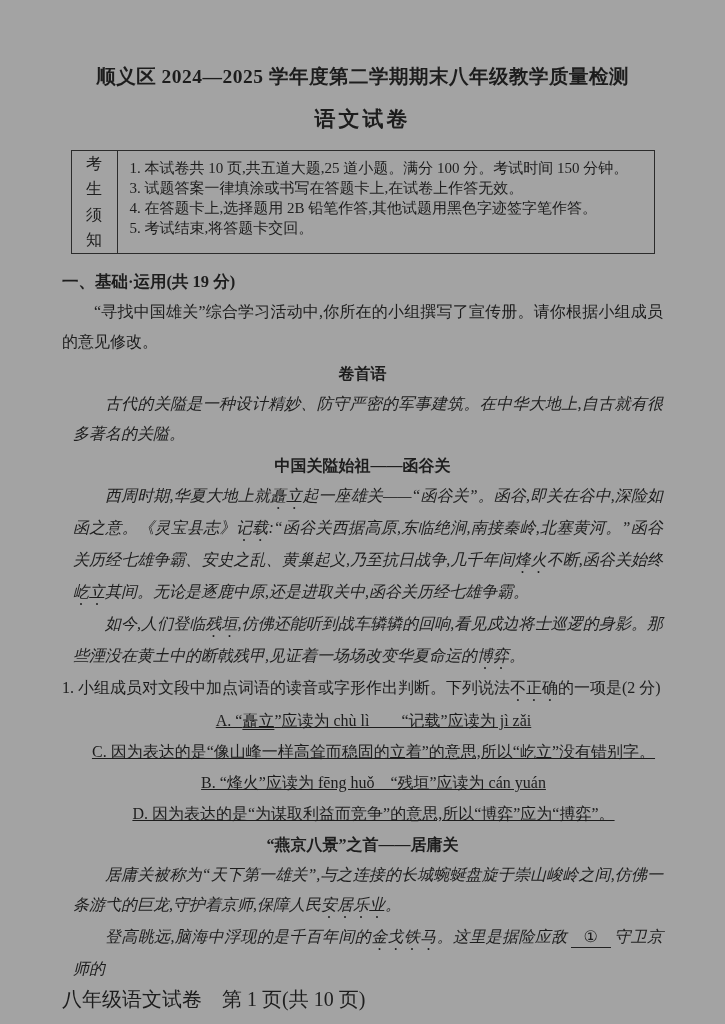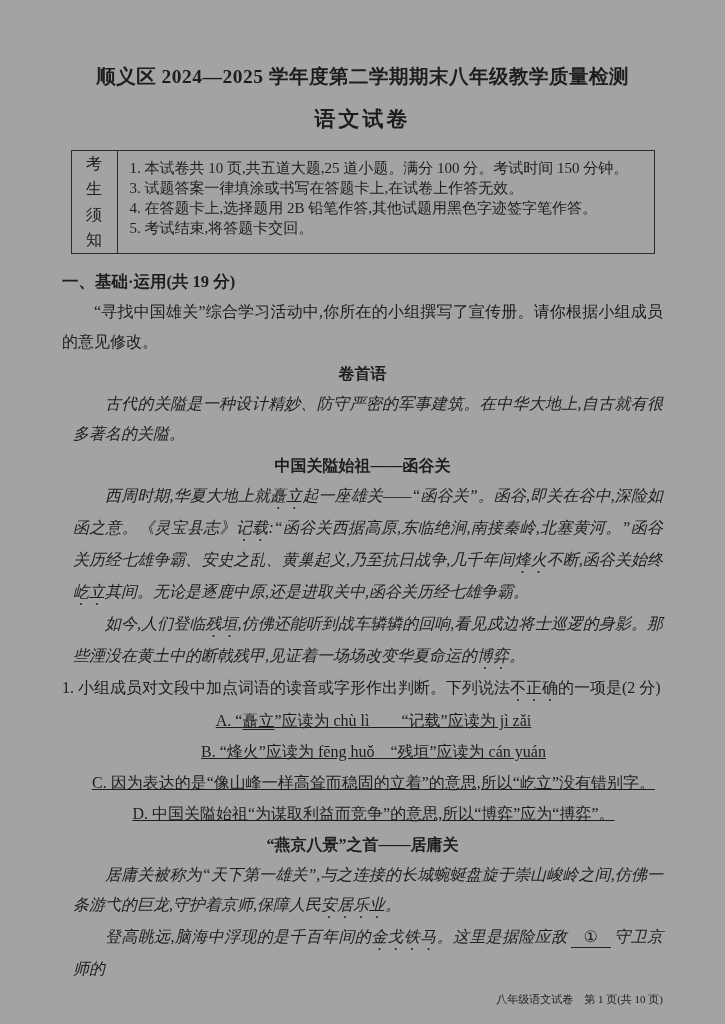--- a/index.html
+++ b/index.html
@@ -82,22 +82,22 @@
   .blank {
     display: inline-block;
     text-indent: 0;
     border-bottom: 1.4px solid #222;
     padding: 0 13px;
     margin: 0 3px;
     line-height: 1.25;
     font-style: normal;
   }
   .footer {
-    text-align: right;
-    font-size: 11px;
+    text-align: left;
+    font-size: 20px;
     line-height: 24px;
     margin-top: 2px;
   }
 </style>
 </head>
 <body>
 
 <div class="page">
 
   <h1 class="title">顺义区 2024—2025 学年度第二学期期末八年级教学质量检测</h1>
@@ -124,23 +124,23 @@
   <p class="indent kai">古代的关隘是一种设计精妙、防守严密的军事建筑。在中华大地上,自古就有很多著名的关隘。</p>
 
   <div class="center-heading">中国关隘始祖——函谷关</div>
 
   <p class="indent kai"><span>西周时期,华夏大地上就</span><span class="em-dot">矗立</span><span>起一座雄关——“函谷关”。函谷,即关在谷中,深险如函之意。《灵宝县志》</span><span class="em-dot">记载</span><span>:“函谷关西据高原,东临绝涧,南接秦岭,北塞黄河。”函谷关历经七雄争霸、安史之乱、黄巢起义,乃至抗日战争,几千年间</span><span class="em-dot">烽火</span><span>不断,函谷关始终</span><span class="em-dot">屹立</span><span>其间。无论是逐鹿中原,还是进取关中,函谷关历经七雄争霸。</span></p>
   <p class="indent kai"><span>如今,人们登临</span><span class="em-dot">残垣</span><span>,仿佛还能听到战车辚辚的回响,看见戍边将士巡逻的身影。那些湮没在黄土中的断戟残甲,见证着一场场改变华夏命运的</span><span class="em-dot">博弈</span><span>。</span></p>
 
   <p class="question"><span>1. 小组成员对文段中加点词语的读音或字形作出判断。下列说法</span><span class="em-dot">不正确</span><span>的一项是(2 分)</span></p>
 
   <p class="option"><span>A. “</span><span class="u-line">矗立</span><span>”应读为 chù lì　　“记载”应读为 jì zǎi</span></p>
+  <p class="option">C. 因为表达的是“像山峰一样高耸而稳固的立着”的意思,所以“屹立”没有错别字。</p>
   <p class="option">B. “烽火”应读为 fēng huǒ　“残垣”应读为 cán yuán</p>
-  <p class="option">C. 因为表达的是“像山峰一样高耸而稳固的立着”的意思,所以“屹立”没有错别字。</p>
-  <p class="option">D. 中国关隘始祖“为谋取利益而竞争”的意思,所以“博弈”应为“搏弈”。</p>
+  <p class="option">D. 因为表达的是“为谋取利益而竞争”的意思,所以“博弈”应为“搏弈”。</p>
 
   <div class="center-heading">“燕京八景”之首——居庸关</div>
 
   <p class="indent kai"><span>居庸关被称为“天下第一雄关”,与之连接的长城蜿蜒盘旋于崇山峻岭之间,仿佛一条游弋的巨龙,守护着京师,保障人民</span><span class="em-dot">安居乐业</span><span>。</span></p>
   <p class="indent kai"><span>登高眺远,脑海中浮现的是千百年间的</span><span class="em-dot">金戈铁马</span><span>。这里是据险应敌</span><span class="blank">①</span><span>守卫京师的</span></p>
 
   <div class="footer">八年级语文试卷　第 1 页(共 10 页)</div>
 
 </div>
 

